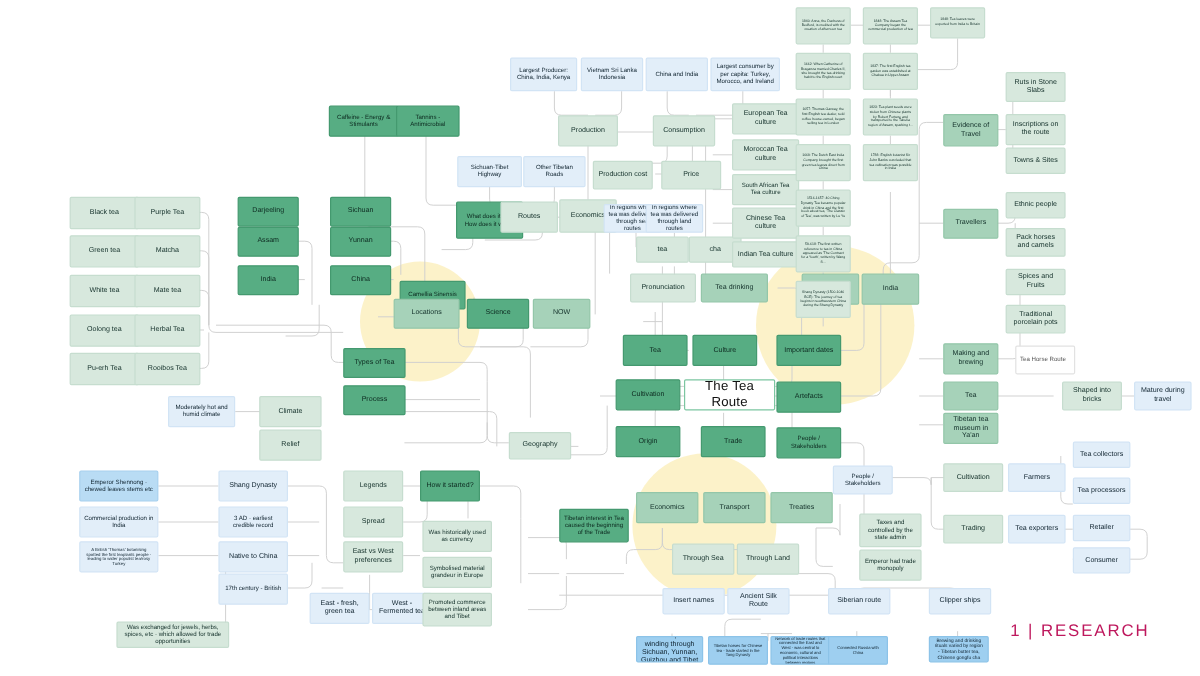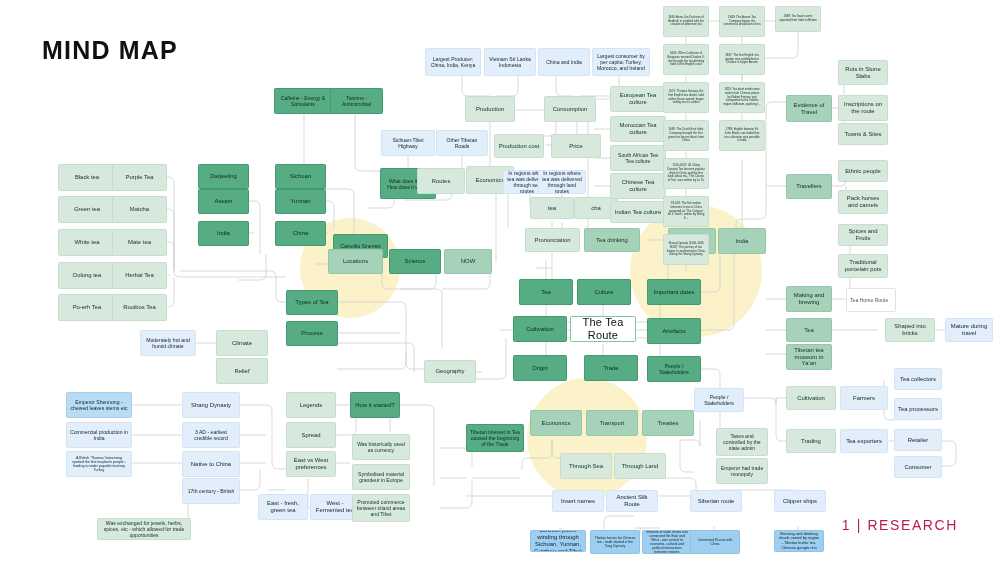--- a/index.html
+++ b/index.html
@@ -413,21 +413,21 @@
       <span>People / Stakeholders</span>
     </div>
 
   <div class="node mid f8" style="left:668px;top:228px;width:48px;height:26px;">
       <span>World</span>
     </div>
   <div class="node mid f8" style="left:718px;top:228px;width:48px;height:26px;">
       <span>India</span>
     </div>
 
-  <div class="node white center-label" style="left:570px;top:316px;width:66px;height:26px;justify-content:center;">
+  <div class="node white center-label" style="left:570px;top:316px;width:76px;height:26px;justify-content:center;">
       <span>The Tea Route</span>
     </div>
 
   <div class="node mid f8" style="left:786px;top:95px;width:46px;height:27px;">
       <span>Evidence of Travel</span>
     </div>
   <div class="node light f8" style="left:838px;top:60px;width:50px;height:25px;">
       <span>Ruts in Stone Slabs</span>
     </div>
   <div class="node light f8" style="left:838px;top:95px;width:50px;height:26px;">
@@ -621,15 +621,14 @@
   <div id="timeline-col-2">
       <div class="node light" style="left: 719px; top: 6px; width: 46px; height: 31px; font-size: 2.9px; line-height: 1.25;">1848: The Assam Tea Company began the commercial production of tea</div>
       <div class="node light" style="left: 719px; top: 44px; width: 46px; height: 31px; font-size: 2.9px; line-height: 1.25;">1837: The first English tea garden was established at Chabua in Upper Assam</div>
       <div class="node light" style="left: 719px; top: 82px; width: 46px; height: 31px; font-size: 2.9px; line-height: 1.25;">1823: Tea plant seeds were stolen from Chinese plants by Robert Fortune and transported to the Tabelia region of Assam, sparking t...</div>
       <div class="node light" style="left: 719px; top: 120px; width: 46px; height: 31px; font-size: 2.9px; line-height: 1.25;">1788: English botanist Sir John Banks concluded that tea cultivation was possible in India</div>
     </div>
   <div id="timeline-col-3">
       <div class="node light" style="left: 775px; top: 6px; width: 46px; height: 26px; font-size: 2.9px; line-height: 1.25;">1848: Tea leaves were exported from India to Britain</div>
     </div>
 
-  <div class="title">MIND MAP</div>
   <div class="footer">1 | RESEARCH</div>
 </div>
 
 </body></html>

